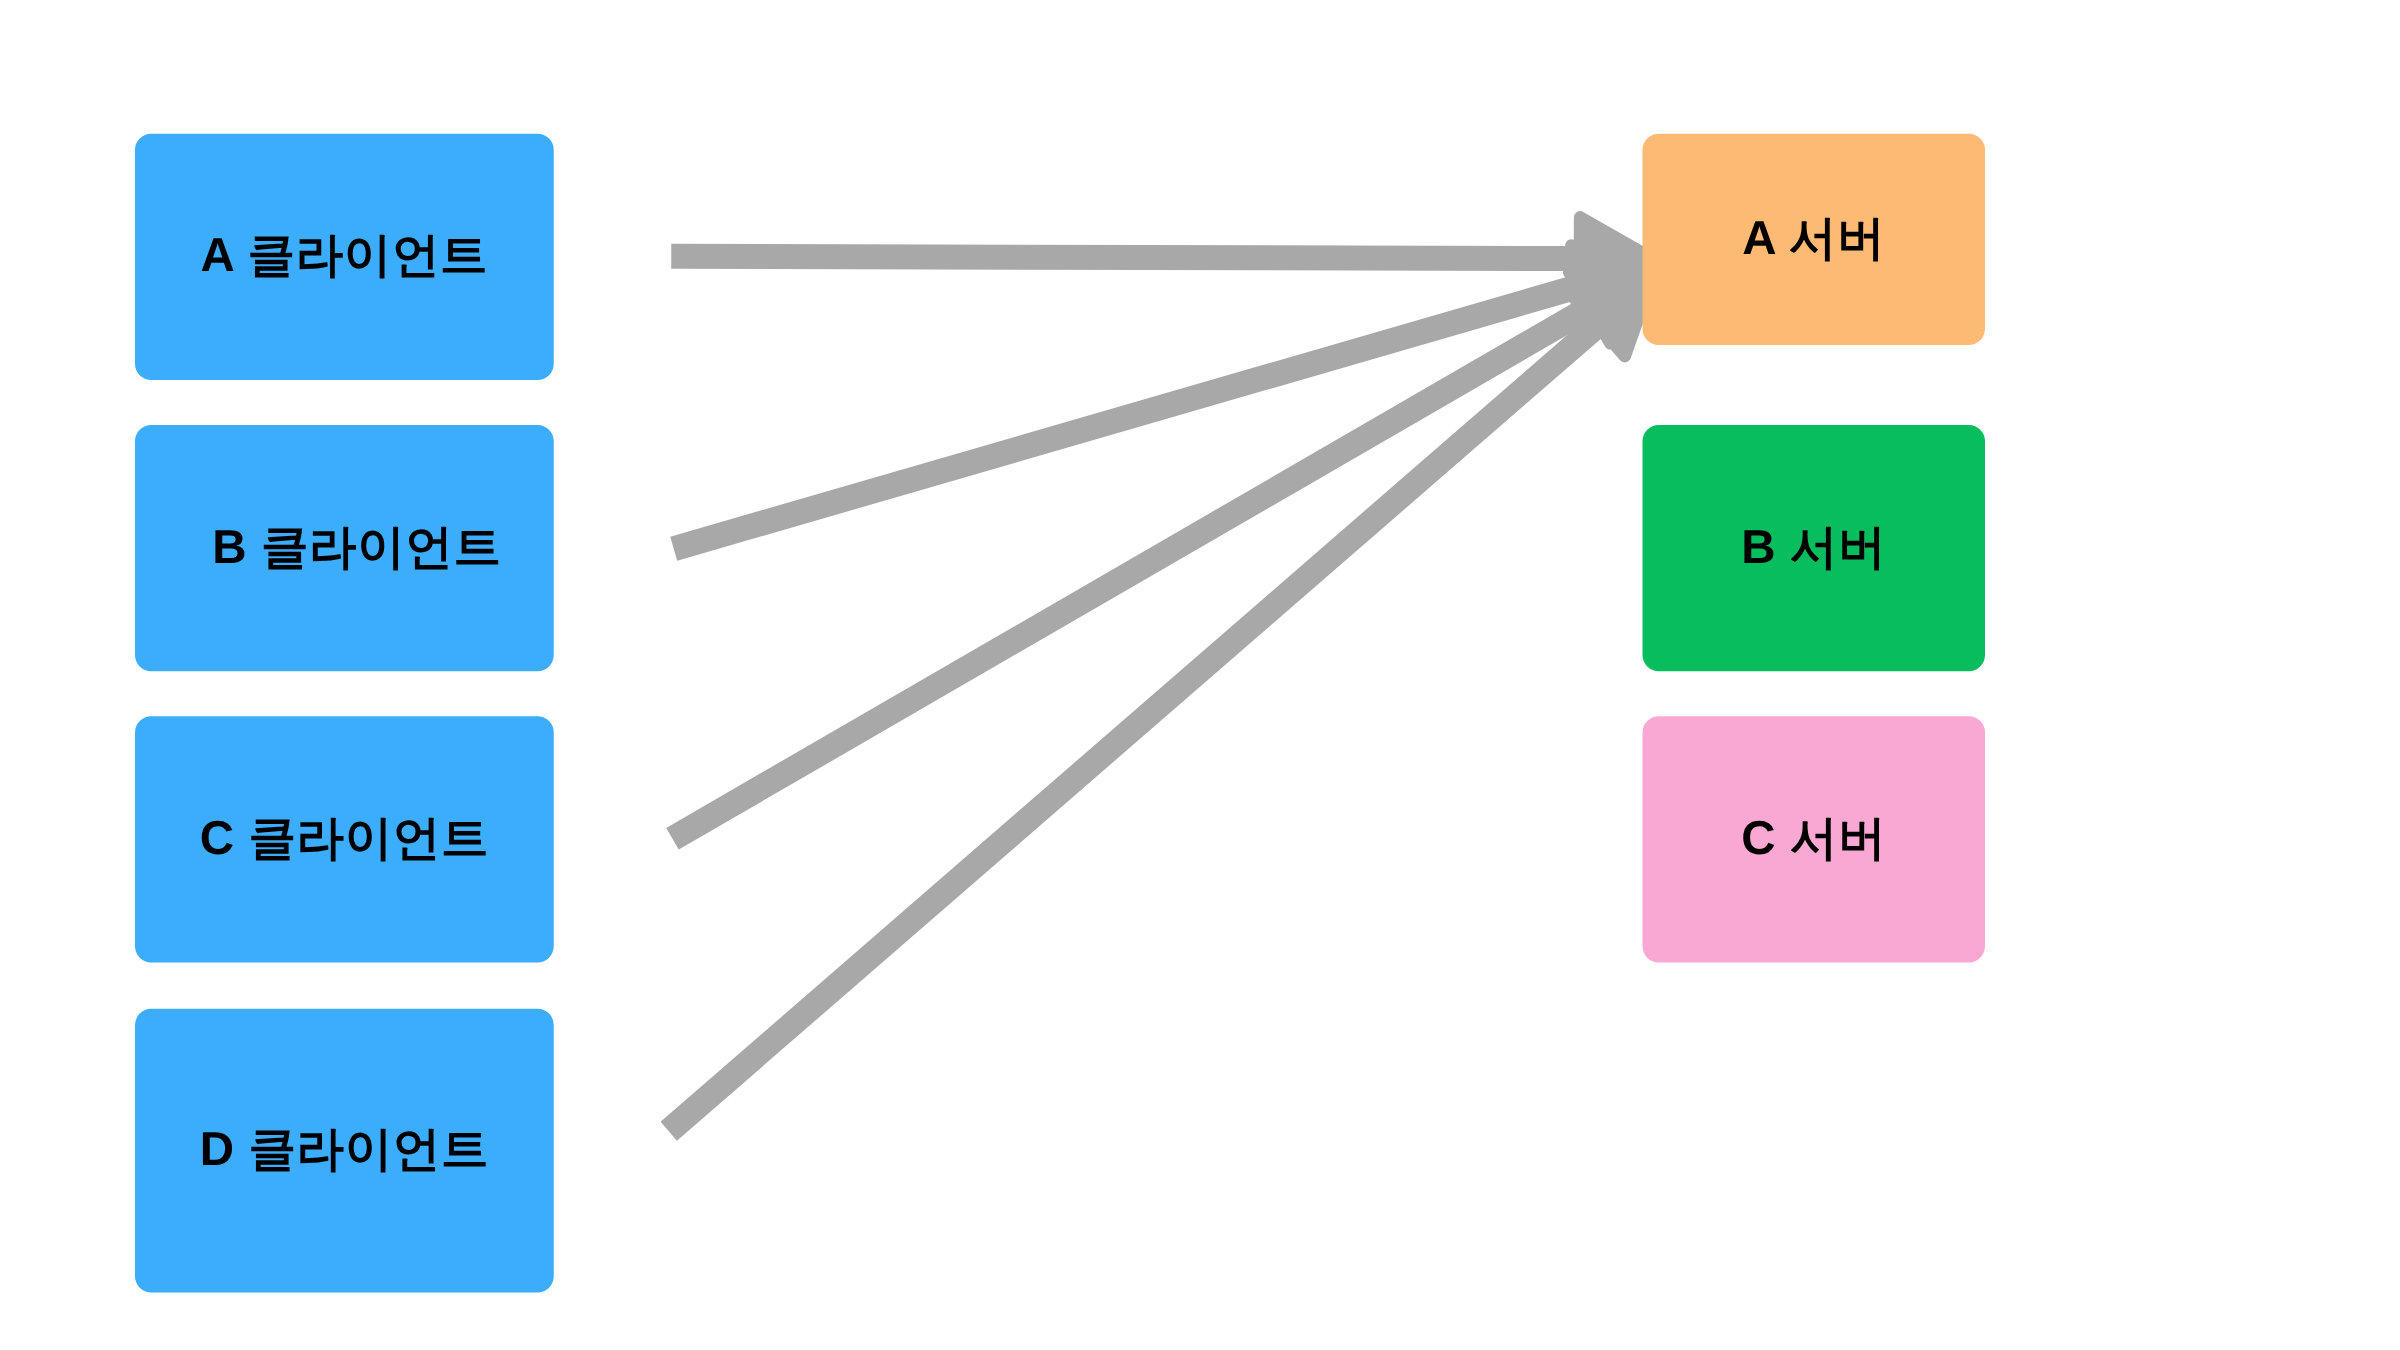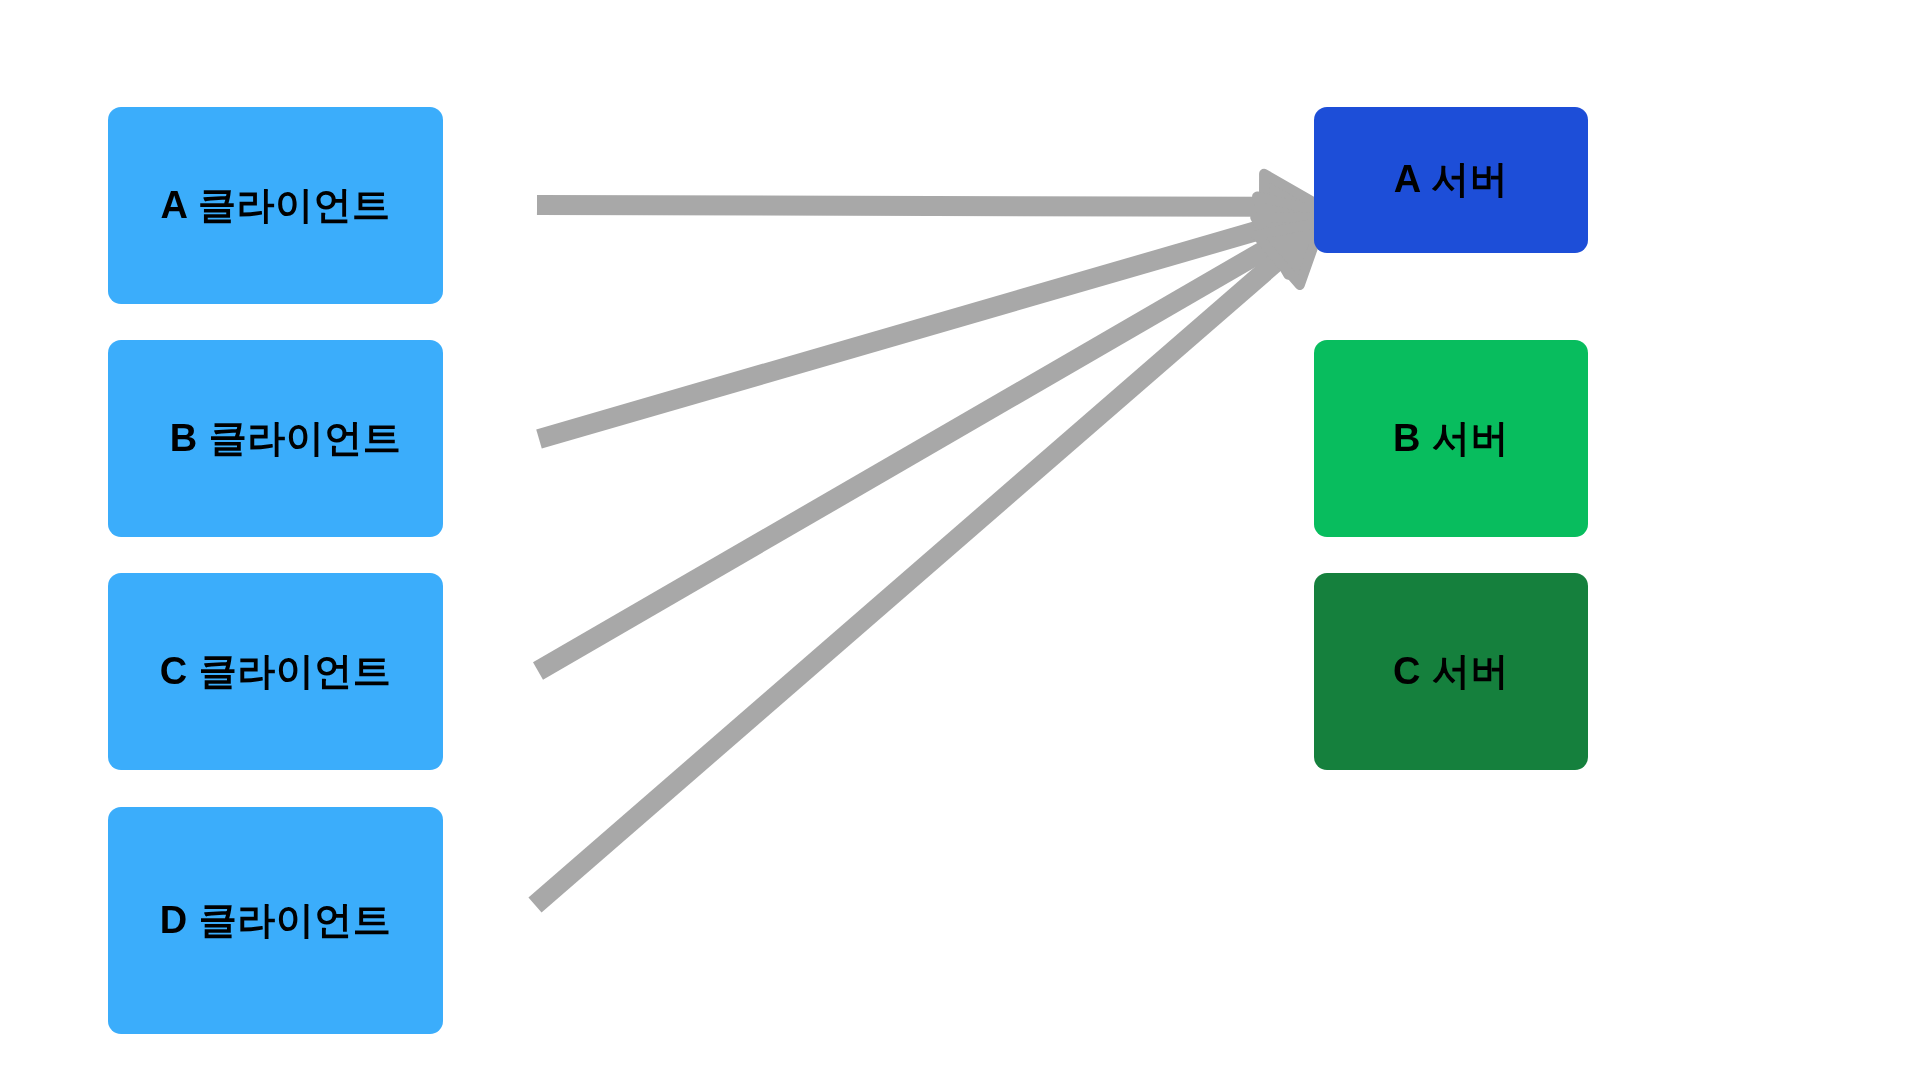--- a/index.html
+++ b/index.html
@@ -68,23 +68,23 @@
   <div class="node client-node" id="node-client-b" style="left: 108px; top: 340px; width: 335px; height: 197px; background: rgb(59, 173, 251);">
     <span class="node-label" style="color: rgb(0, 0, 0); margin-left: 20px;">B 클라이언트</span>
   </div>
   <div class="node client-node" id="node-client-c" style="left: 108px; top: 573px; width: 335px; height: 197px; background: rgb(59, 173, 251);">
     <span class="node-label" style="color: #000000;">C 클라이언트</span>
   </div>
   <div class="node client-node" id="node-client-d" style="left: 108px; top: 807px; width: 335px; height: 227px; background: rgb(59, 173, 251);">
     <span class="node-label" style="color: rgb(0, 0, 0);">D 클라이언트</span>
   </div>
 
-  <div class="node server-node" id="node-server-a" style="left: 1314px; top: 107px; width: 274px; height: 146px; background: #1d4ed8;">
+  <div class="node server-node" id="node-server-a" style="left: 1314px; top: 107px; width: 274px; height: 169px; background: #fdba74;">
     <span class="node-label" style="color: rgb(0, 0, 0);">A 서버</span>
   </div>
   <div class="node server-node" id="node-server-b" style="left: 1314px; top: 340px; width: 274px; height: 197px; background: rgb(8, 189, 94); align-items: center;">
     <span class="node-label" style="color: rgb(0, 0, 0);">B 서버</span>
   </div>
-  <div class="node server-node" id="node-server-c" style="left: 1314px; top: 573px; width: 274px; height: 197px; background: #15803d;">
+  <div class="node server-node" id="node-server-c" style="left: 1314px; top: 573px; width: 274px; height: 197px; background: #f9a8d4;">
     <span class="node-label" style="color: rgb(0, 0, 0);">C 서버</span>
   </div>
 
 </div>
 
 </body></html>

